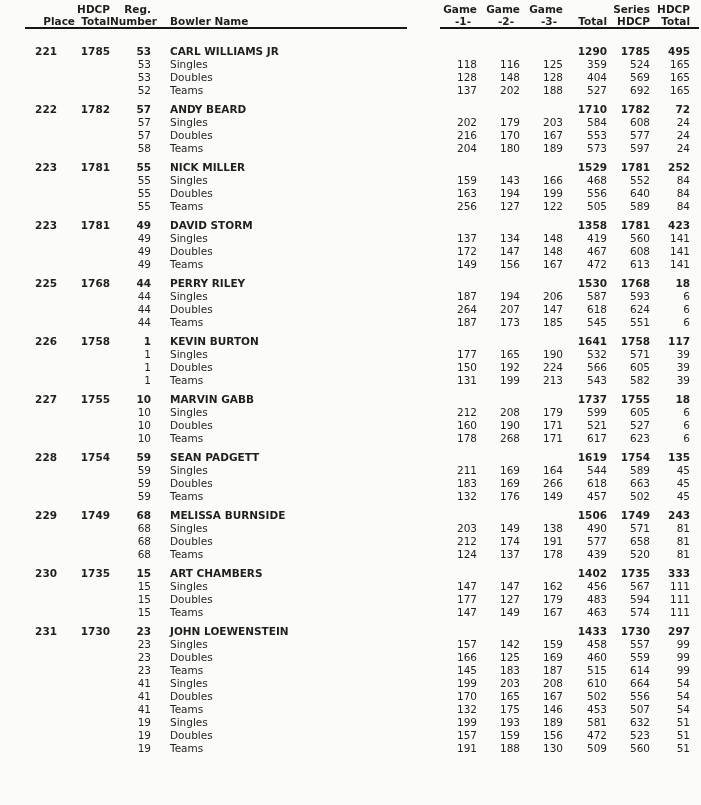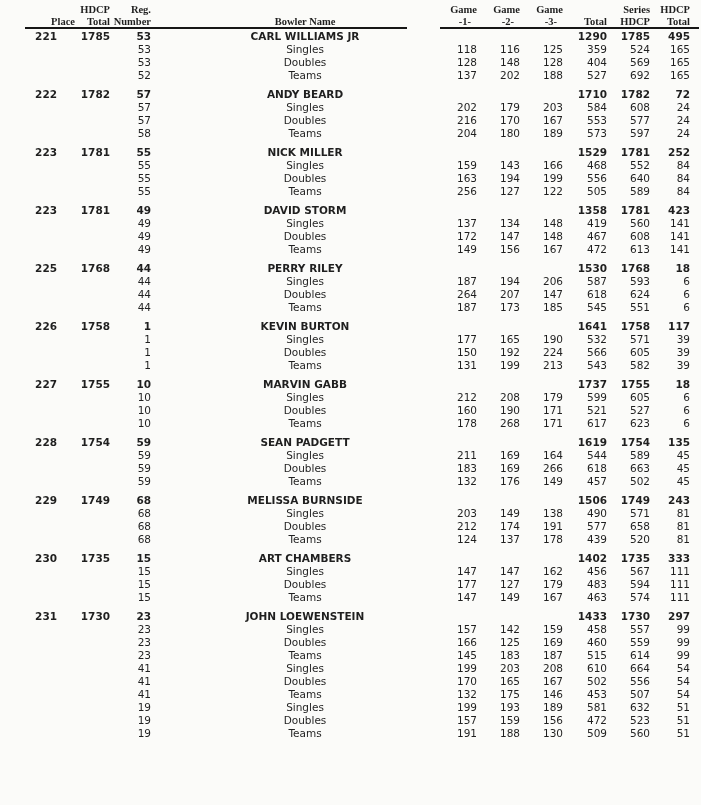--- a/index.html
+++ b/index.html
@@ -13,34 +13,34 @@
   .page { position: relative; width: 701px; height: 805px; overflow: hidden; }
 
   table.standings { border-collapse: collapse; table-layout: fixed; width: 690px; }
   td {
     padding: 0;
     font-size: 10.5px;
     line-height: 13px;
     white-space: nowrap;
     vertical-align: bottom;
   }
-  thead td { font-weight: 700; line-height: 11px; font-family: Liberation Serif, serif; }
+  thead td { font-weight: 700; line-height: 11px; }
   tr.h1 td { height: 15px; padding-top: 4px; }
   tr.h2 td { height: 12px; }
 
   .r { text-align: right; }
-  .l { text-align: center; }
+  .l { text-align: left; }
 
   td.place-val { padding-right: 18px; }
   td.name { padding-left: 7px; }
   td.reg-h { padding-right: 12px; }
   td.gh { padding-right: 6px; }
 
   tbody.bowler-block tr.summary td { padding-top: 6px; font-weight: 700; }
-  tbody.bowler-block:first-of-type tr.summary td { padding-top: 3px; }
+  tbody.bowler-block:first-of-type tr.summary td { padding-top: 18px; }
   tbody.bowler-block tr.event td { font-weight: 400; }
 
   .rule { position: absolute; top: 27px; height: 2px; background: #161616; }
   .rule-left { left: 25px; width: 382px; }
   .rule-right { left: 440px; width: 259px; }
 </style>
 </head>
 <body>
 
 <div class="page">

